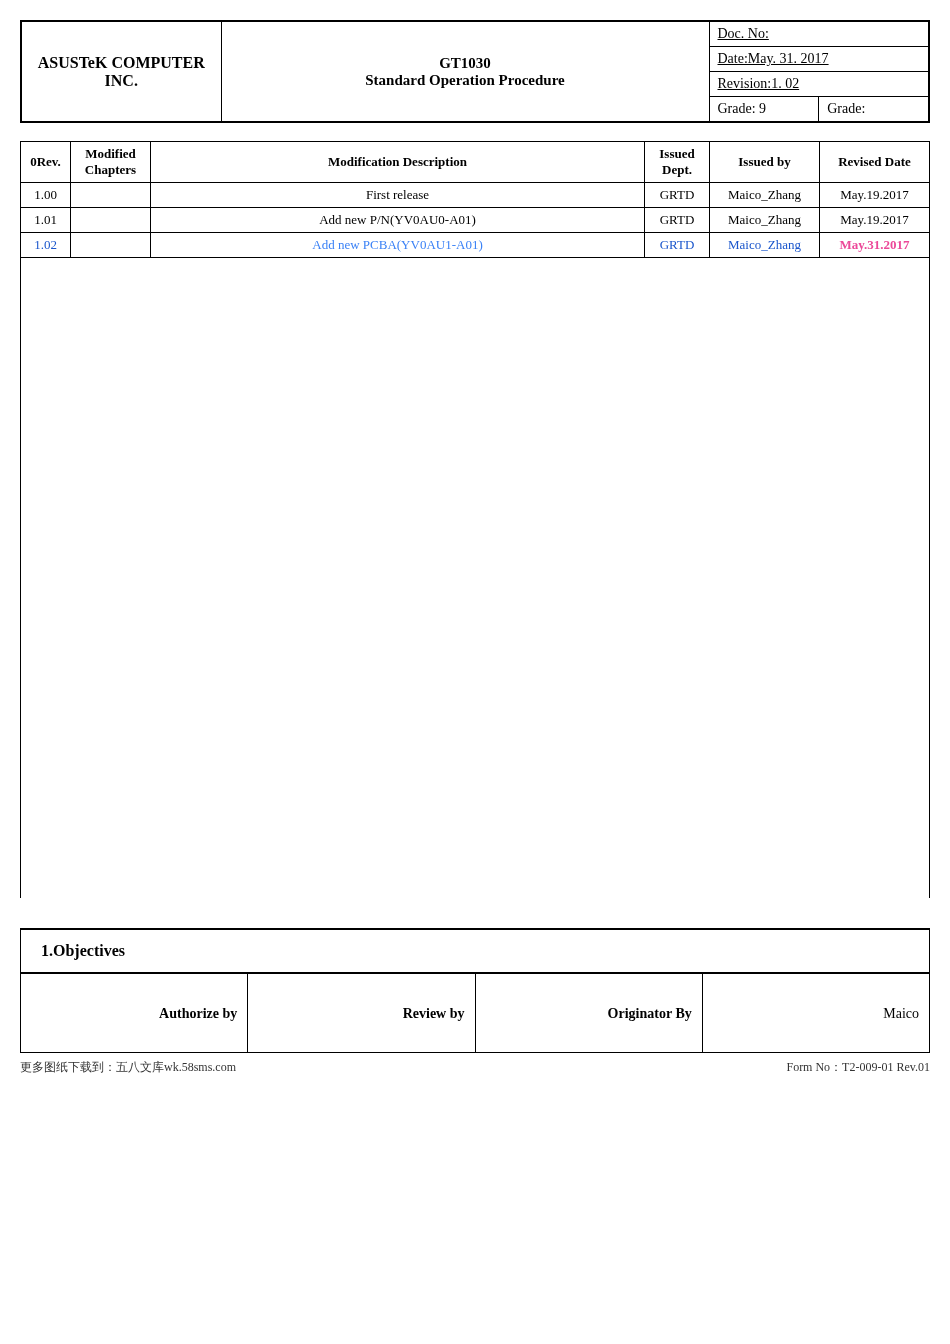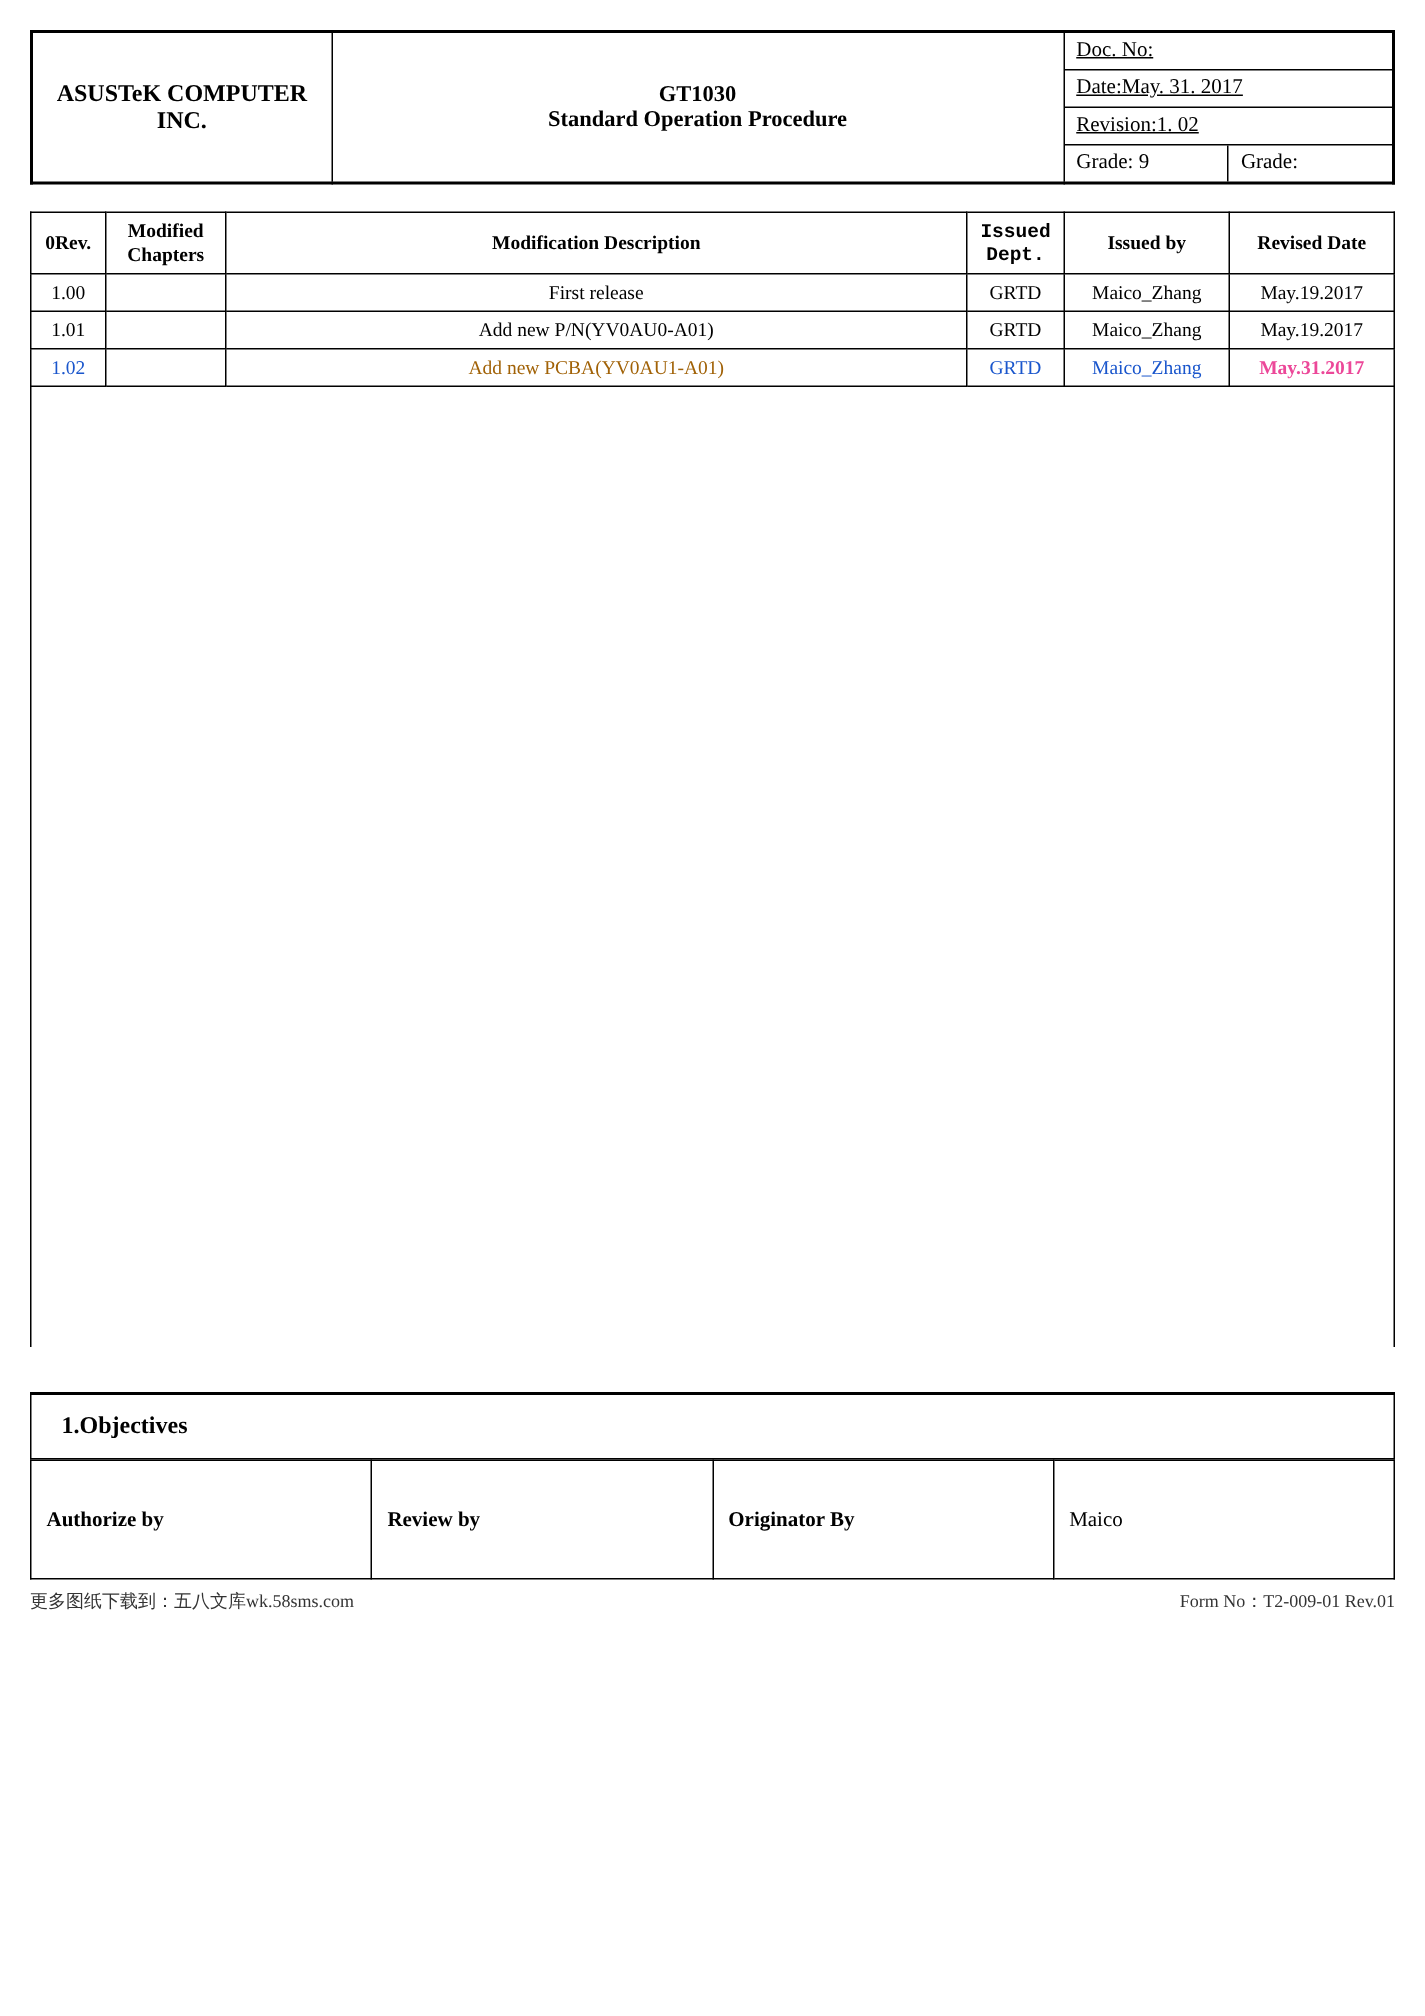--- a/index.html
+++ b/index.html
@@ -86,21 +86,21 @@
       text-align: center;
       font-weight: bold;
       background: #fff;
     }
     .revision-table td {
       text-align: center;
     }
     .col-rev { width: 50px; }
     .col-mod { width: 80px; }
     .col-desc { }
-    .col-issued { width: 65px; font-family: Liberation Mono, monospace; }
+    .col-issued { width: 65px; }
     .col-by { width: 110px; }
     .col-date { width: 110px; }
     .highlight-blue {
       color: #1a56cc;
       margin-left: 10px;
     }
 
     
     .objectives-section {
       margin-top: 30px;
@@ -115,21 +115,21 @@
     
     .signature-table {
       width: 100%;
       border-collapse: collapse;
       border: 1px solid #000;
       margin-top: 0;
     }
     .signature-table td {
       border: 1px solid #000;
       padding: 32px 10px 30px 10px;
-      text-align: left;
+      text-align: right;
       vertical-align: top;
       width: 25%;
       font-size: 14px;
       font-weight: bold;
     }
 
     
     .page-footer {
       width: 910px;
       margin: 0 auto;
@@ -204,21 +204,21 @@
           <td>1.01</td>
           <td></td>
           <td>Add new P/N(YV0AU0-A01)</td>
           <td>GRTD</td>
           <td>Maico_Zhang</td>
           <td>May.19.2017</td>
         </tr>
         <tr class="highlight-blue">
           <td style="color: rgb(26, 86, 204);">1.02</td>
           <td style="color: rgb(26, 86, 204);"></td>
-          <td style="color: #a16207;">Add new PCBA(YV0AU1-A01)</td>
+          <td style="color: #3b82f6;">Add new PCBA(YV0AU1-A01)</td>
           <td style="color: rgb(26, 86, 204);">GRTD</td>
           <td style="color: rgb(26, 86, 204);">Maico_Zhang</td>
           <td style="color: #ec4899; font-weight: bold;">May.31.2017</td>
         </tr>
       </tbody>
   </table>
 
   <div style="border-left:1px solid #000; border-right:1px solid #000; min-height:640px;"></div>
 
   <div class="objectives-section" style="border-left:1px solid #000; border-right:1px solid #000; border-top:2px solid #000; border-bottom:1px solid #000; padding:12px 20px;">

